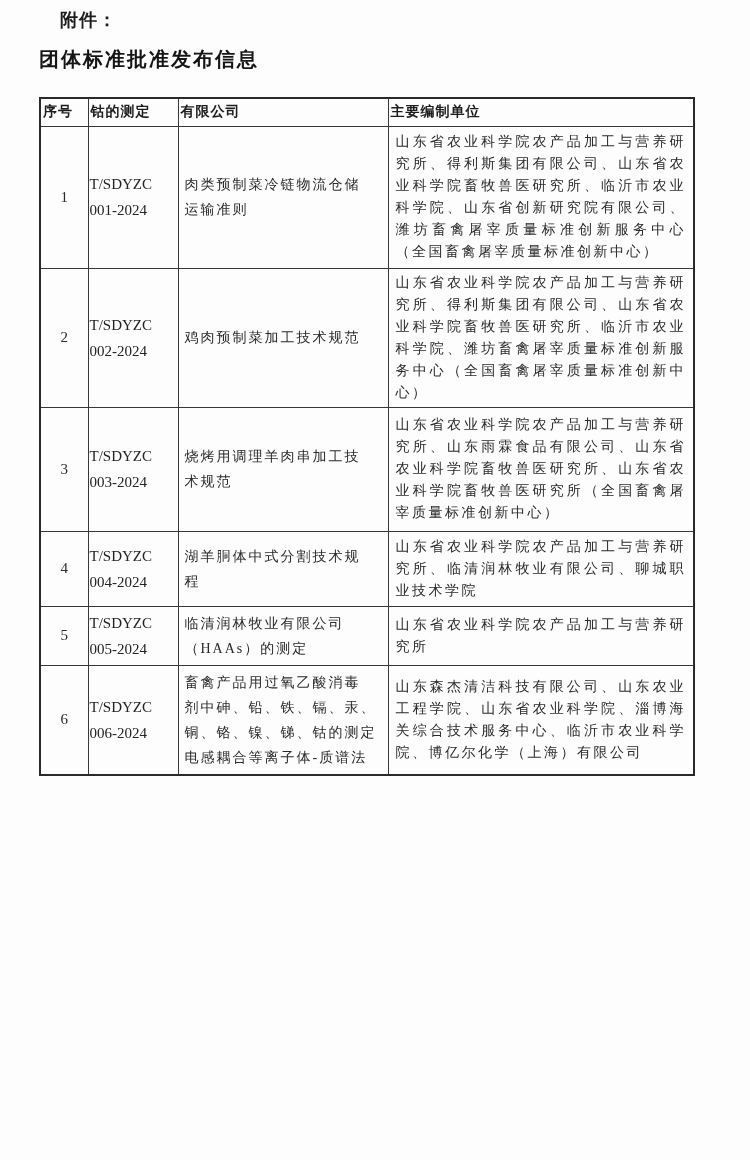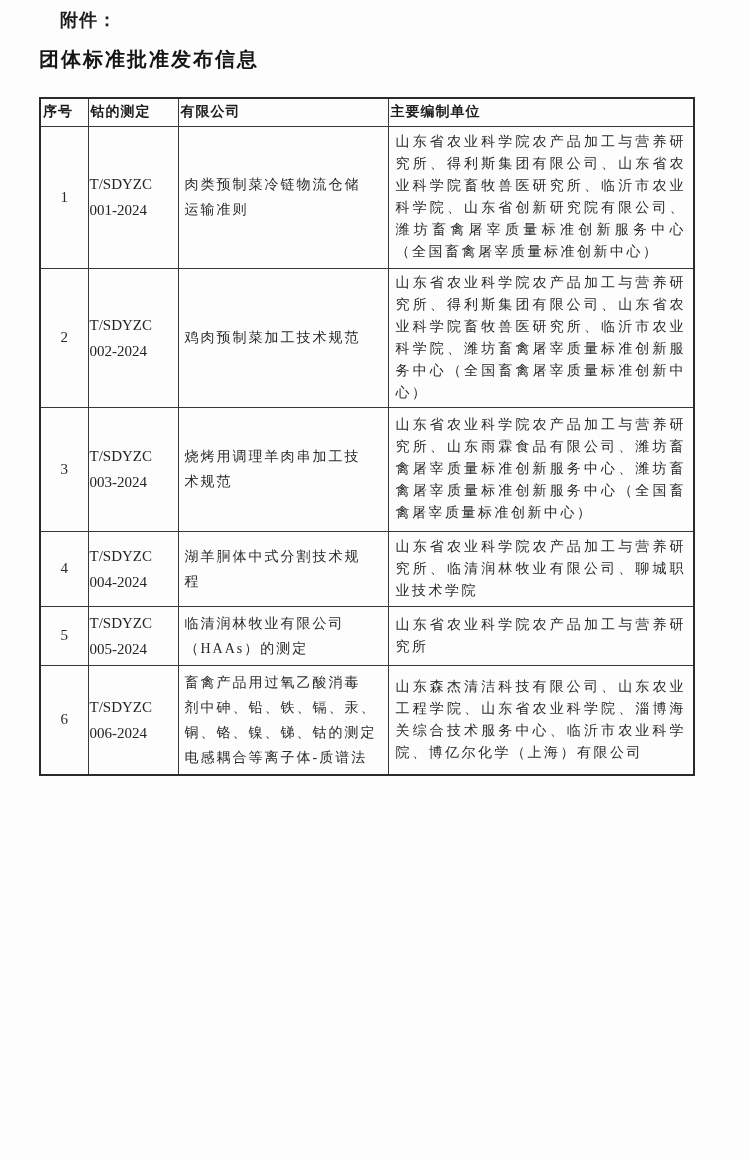--- a/index.html
+++ b/index.html
@@ -135,21 +135,21 @@
 002-2024</td>
       <td class="cell-name">鸡肉预制菜加工技术规范</td>
       <td class="cell-units">山东省农业科学院农产品加工与营养研究所、得利斯集团有限公司、山东省农业科学院畜牧兽医研究所、临沂市农业科学院、潍坊畜禽屠宰质量标准创新服务中心（全国畜禽屠宰质量标准创新中心）</td>
     </tr>
     <tr>
       <td class="cell-no">3</td>
       <td class="cell-code">T/SDYZC
 003-2024</td>
       <td class="cell-name">烧烤用调理羊肉串加工技
 术规范</td>
-      <td class="cell-units">山东省农业科学院农产品加工与营养研究所、山东雨霖食品有限公司、潍坊畜禽屠宰质量标准创新服务中心、潍坊畜禽屠宰质量标准创新服务中心（全国畜禽屠宰质量标准创新中心）</td>
+      <td class="cell-units">山东省农业科学院农产品加工与营养研究所、山东雨霖食品有限公司、山东省农业科学院畜牧兽医研究所、山东省农业科学院畜牧兽医研究所（全国畜禽屠宰质量标准创新中心）</td>
     </tr>
     <tr>
       <td class="cell-no">4</td>
       <td class="cell-code">T/SDYZC
 004-2024</td>
       <td class="cell-name">湖羊胴体中式分割技术规
 程</td>
       <td class="cell-units">山东省农业科学院农产品加工与营养研究所、临清润林牧业有限公司、聊城职业技术学院</td>
     </tr>
     <tr>

